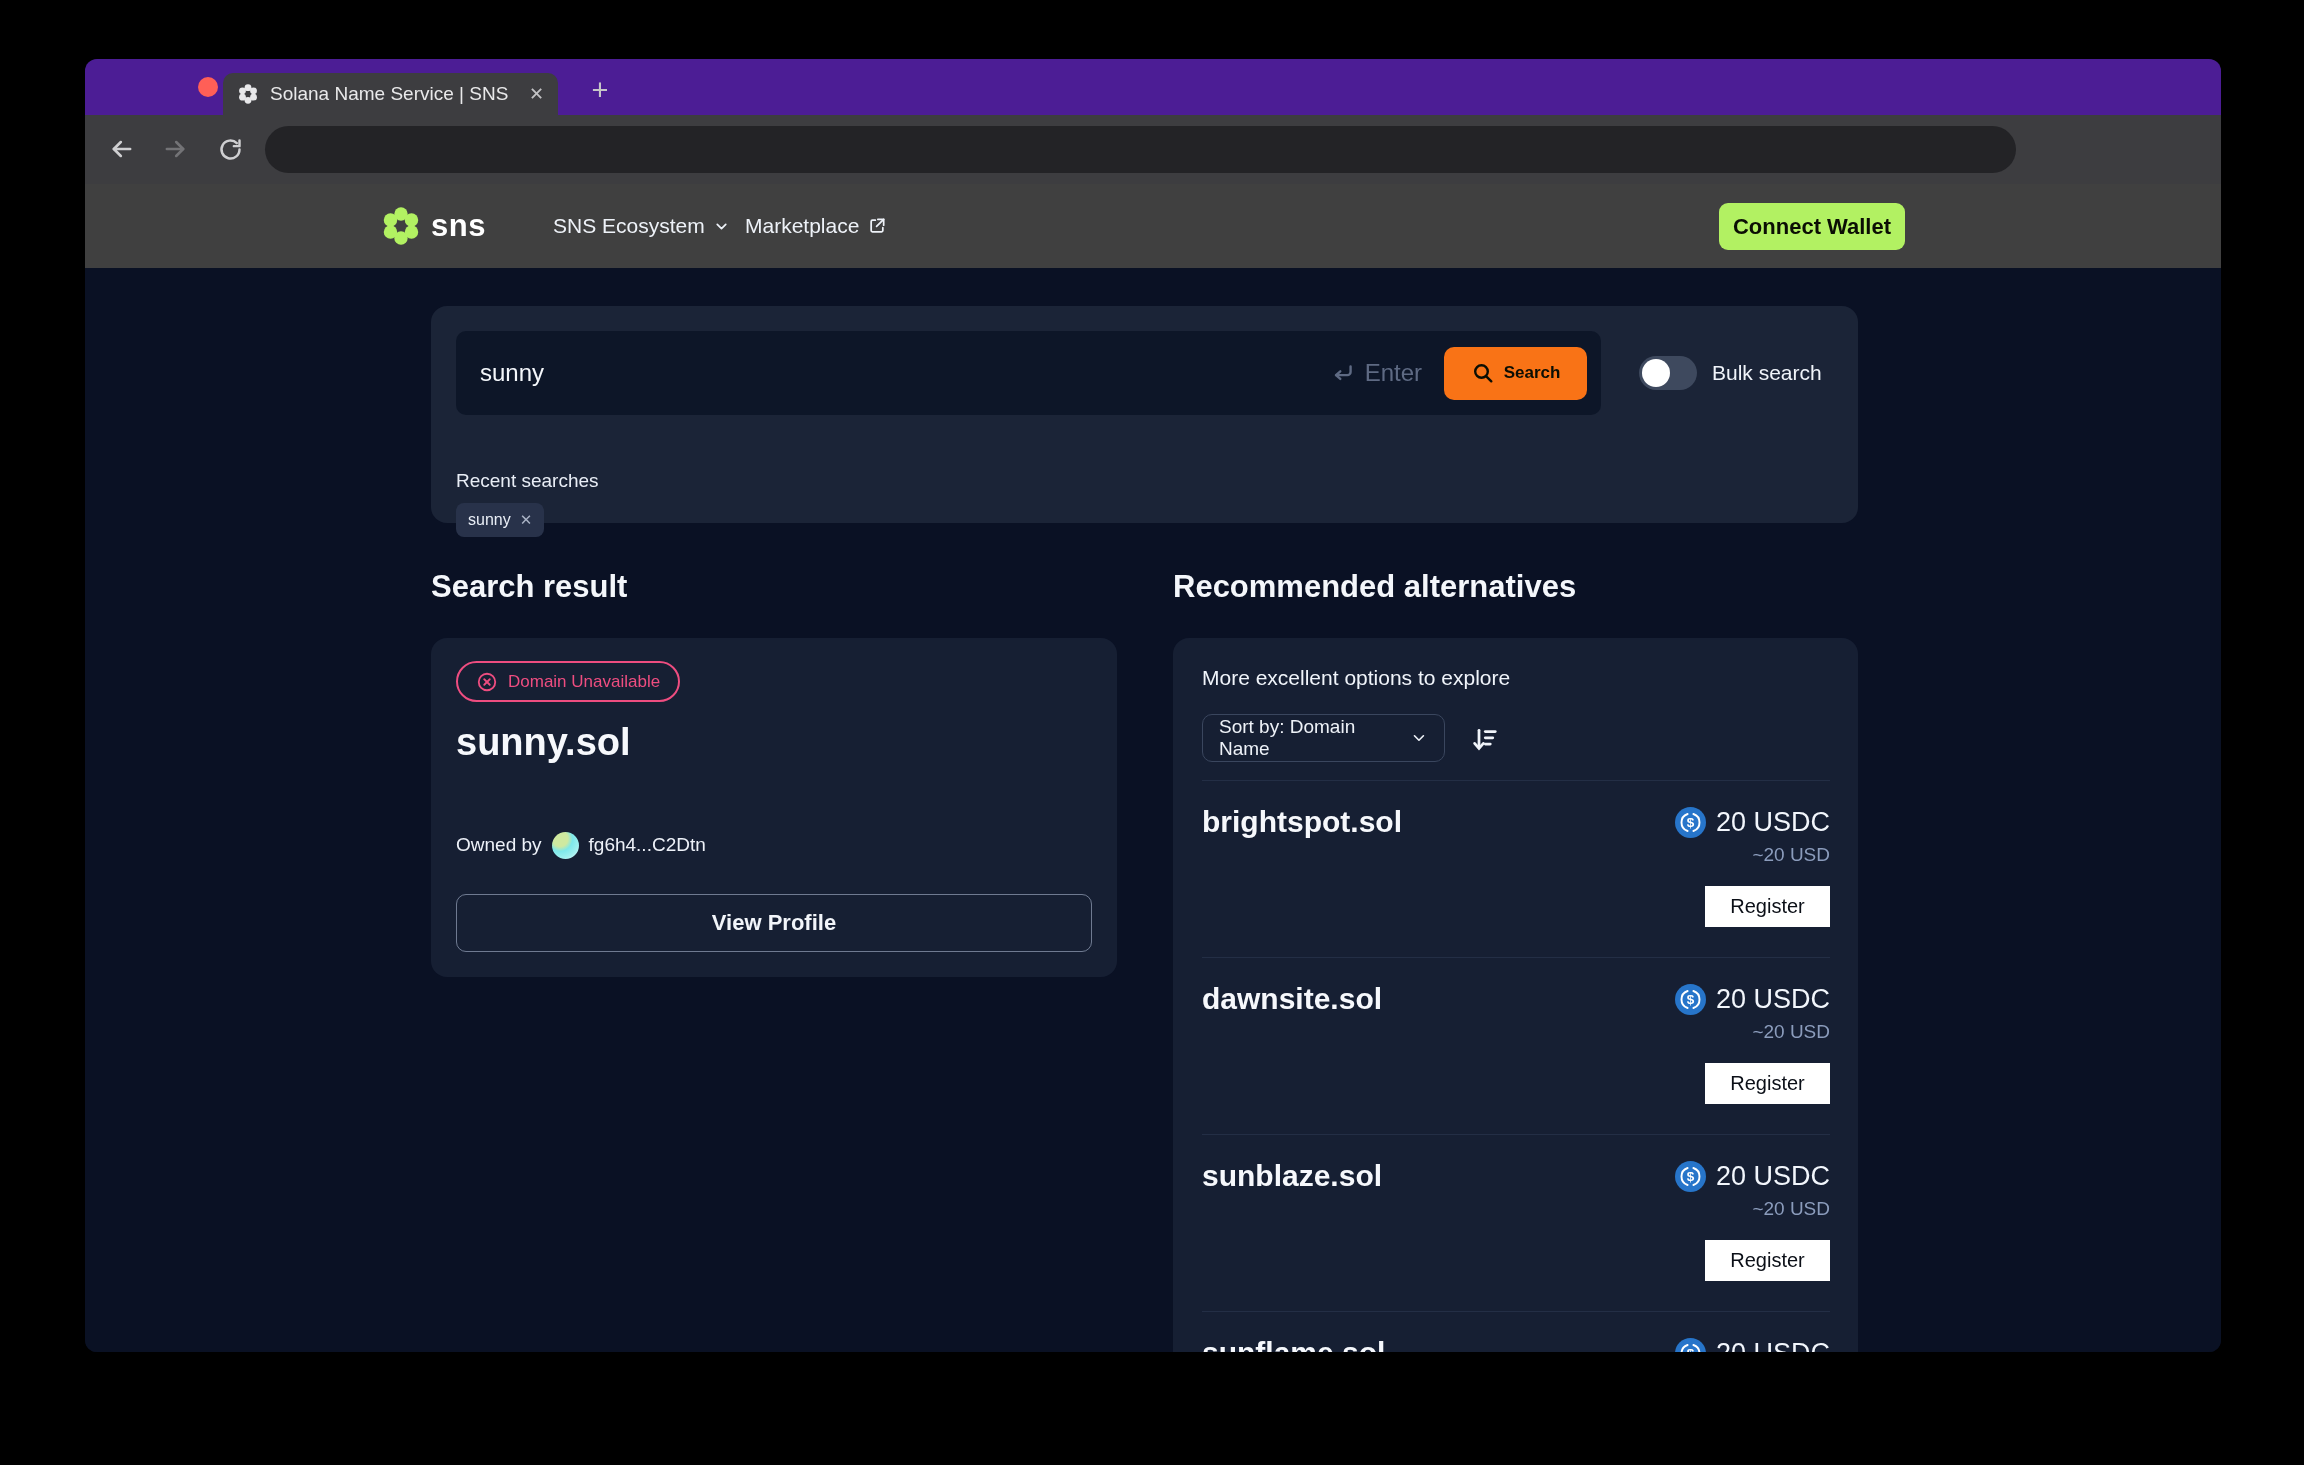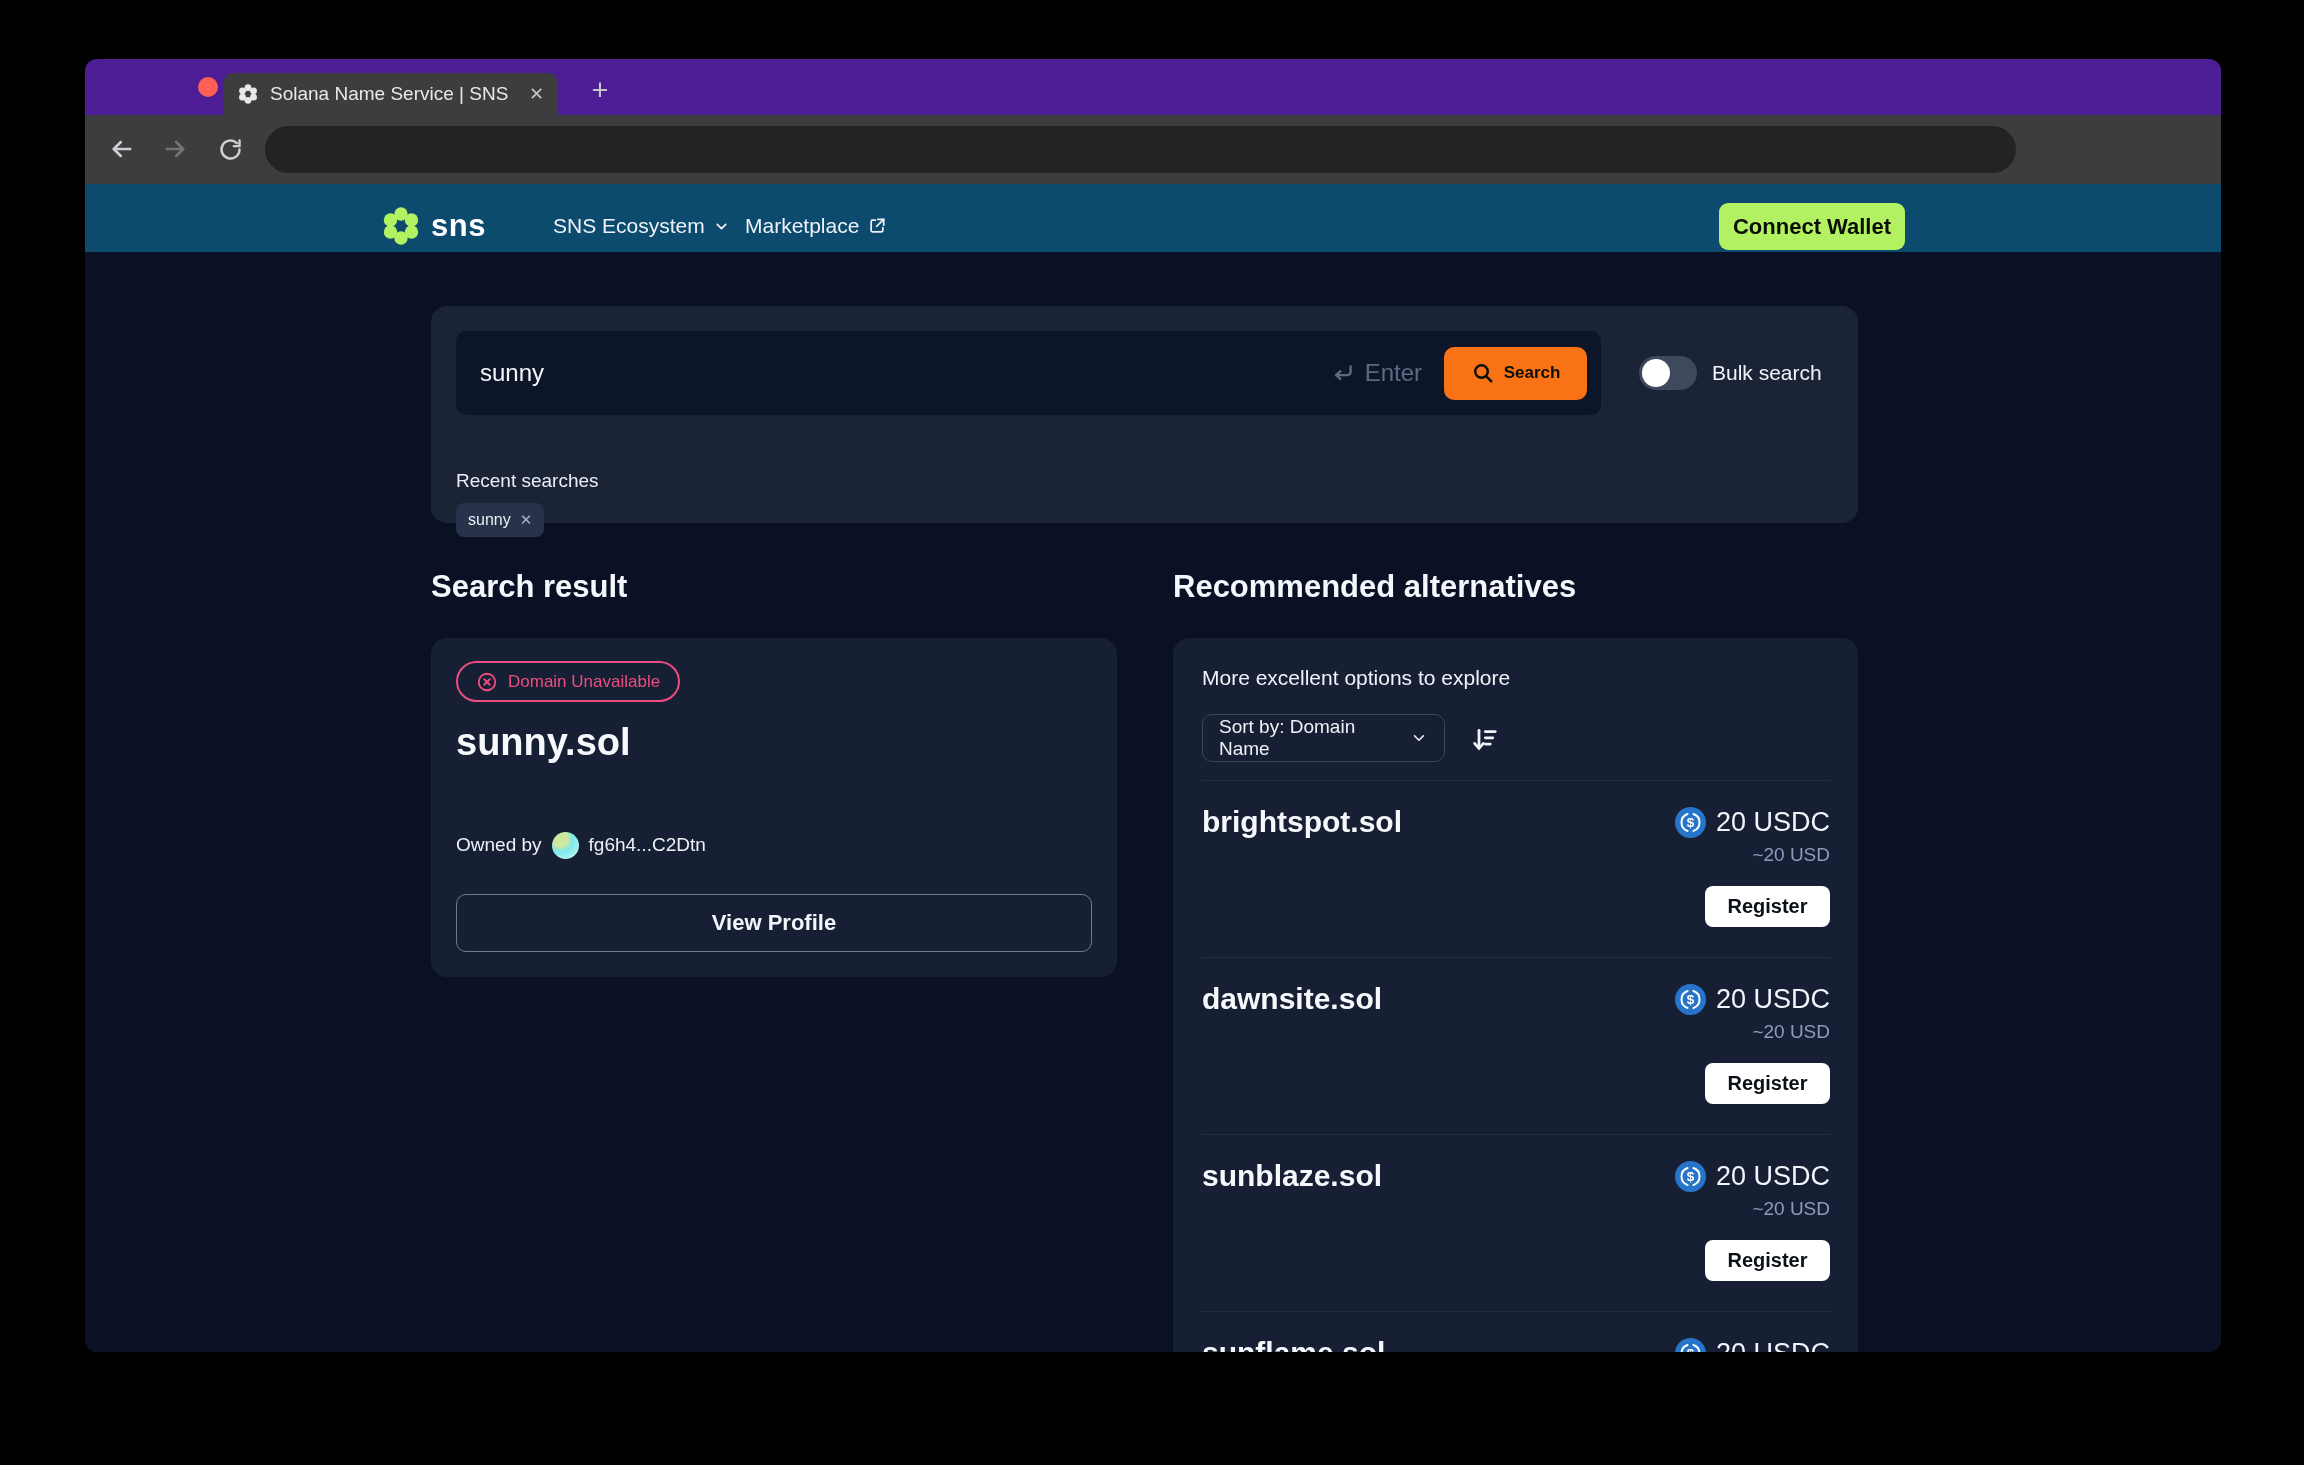--- a/index.html
+++ b/index.html
@@ -12,21 +12,21 @@
   .light.red{ left:113px; background:#ff5f57; } .light.yellow{ left:143px; background:#febc2e; } .light.green{ left:173px; background:#28c840; }
   .tab { position:absolute; left:138px; top:14px; width:335px; height:42px; background:#3d3d40; border-radius:10px 10px 0 0; display:flex; align-items:center; padding:0 14px; gap:11px; }
   .tab-title { color:#e9e9ea; font-size:19px; flex:1; white-space:nowrap; overflow:hidden; }
   .tab-close { color:#c2c2c4; font-size:18px; line-height:1; }
   .newtab { position:absolute; left:497px; top:13px; width:36px; height:36px; color:#c6c6c8; font-size:29px; font-weight:300; display:flex; align-items:center; justify-content:center; }
   .toolbar { position:absolute; top:56px; left:0; width:100%; height:69px; background:#3d3d40; }
   .nav-btn { position:absolute; top:17px; width:34px; height:34px; display:flex; align-items:center; justify-content:center; }
   .addressbar { position:absolute; left:180px; top:11px; width:1751px; height:47px; border-radius:24px; background:#232326; }
 
   
-  .siteheader { position:absolute; top:125px; left:0; width:100%; height:68px; background:#0c4a6e; }
+  .siteheader { position:absolute; top:125px; left:0; width:100%; height:84px; background:#404040; }
   .brand { position:absolute; left:295px; top:0; height:84px; display:flex; align-items:center; gap:9px; }
   .brand-text { color:#fff; font-size:31px; font-weight:700; letter-spacing:.5px; }
   .nav-item { position:absolute; top:0; height:84px; display:flex; align-items:center; gap:8px; color:#eef2f8; font-size:21px; font-weight:500; }
   .hsearch { position:absolute; left:834px; top:0; height:84px; display:flex; align-items:center; gap:13px; color:#93a0b6; font-size:21px; }
   .connect-btn { position:absolute; left:1634px; top:19px; width:186px; height:47px; background:#b2f162; border-radius:9px; display:flex; align-items:center; justify-content:center; color:#0b0e04; font-size:22px; font-weight:700; }
 
   
   .content { position:absolute; top:209px; left:0; width:2136px; height:1084px; background:#0a1124; overflow:hidden; }
 
   .search-panel { position:absolute; left:346px; top:38px; width:1427px; height:217px; background:#1b2437; border-radius:16px; }
@@ -55,21 +55,21 @@
   .alt-card { position:absolute; left:1088px; top:370px; width:685px; height:760px; background:#161f33; border-radius:16px; }
   .alt-sub { position:absolute; left:29px; top:28px; color:#f0f4fa; font-size:21px; }
   .sort-btn { position:absolute; left:29px; top:76px; width:243px; height:48px; border:1px solid #3a465e; border-radius:10px; display:flex; align-items:center; justify-content:space-between; padding:0 16px; color:#eef2f8; font-size:19px; }
   .sort-order-btn { position:absolute; left:294px; top:84px; width:34px; height:34px; display:flex; align-items:center; justify-content:center; }
   .alt-rows { position:absolute; left:29px; top:142px; width:628px; }
   .alt-row { position:relative; height:177px; border-top:1px solid #232e45; }
   .alt-name { position:absolute; left:0; top:24px; color:#f6f8fc; font-size:30px; font-weight:700; }
   .price-row { position:absolute; right:0; top:26px; display:flex; align-items:center; gap:10px; }
   .alt-price { color:#f2f6fc; font-size:27px; font-weight:500; }
   .alt-usd { position:absolute; right:0; top:63px; color:#8b9cbc; font-size:19px; }
-  .register-btn { position:absolute; right:0; top:105px; width:125px; height:41px; background:#fff; border-radius:8px; display:flex; align-items:center; justify-content:center; color:#0b0f17; font-size:20px; font-weight:700; }
+  .register-btn { position:absolute; right:0; top:105px; width:125px; height:41px; background:#fff; border-radius:0; display:flex; align-items:center; justify-content:center; color:#0b0f17; font-size:20px; font-weight:400; }
   svg { display:block; }
 </style>
 </head>
 <body>
 
 <div class="window">
 
   <div class="tabstrip">
     <span class="light red"></span>
     <span class="light yellow"></span>

